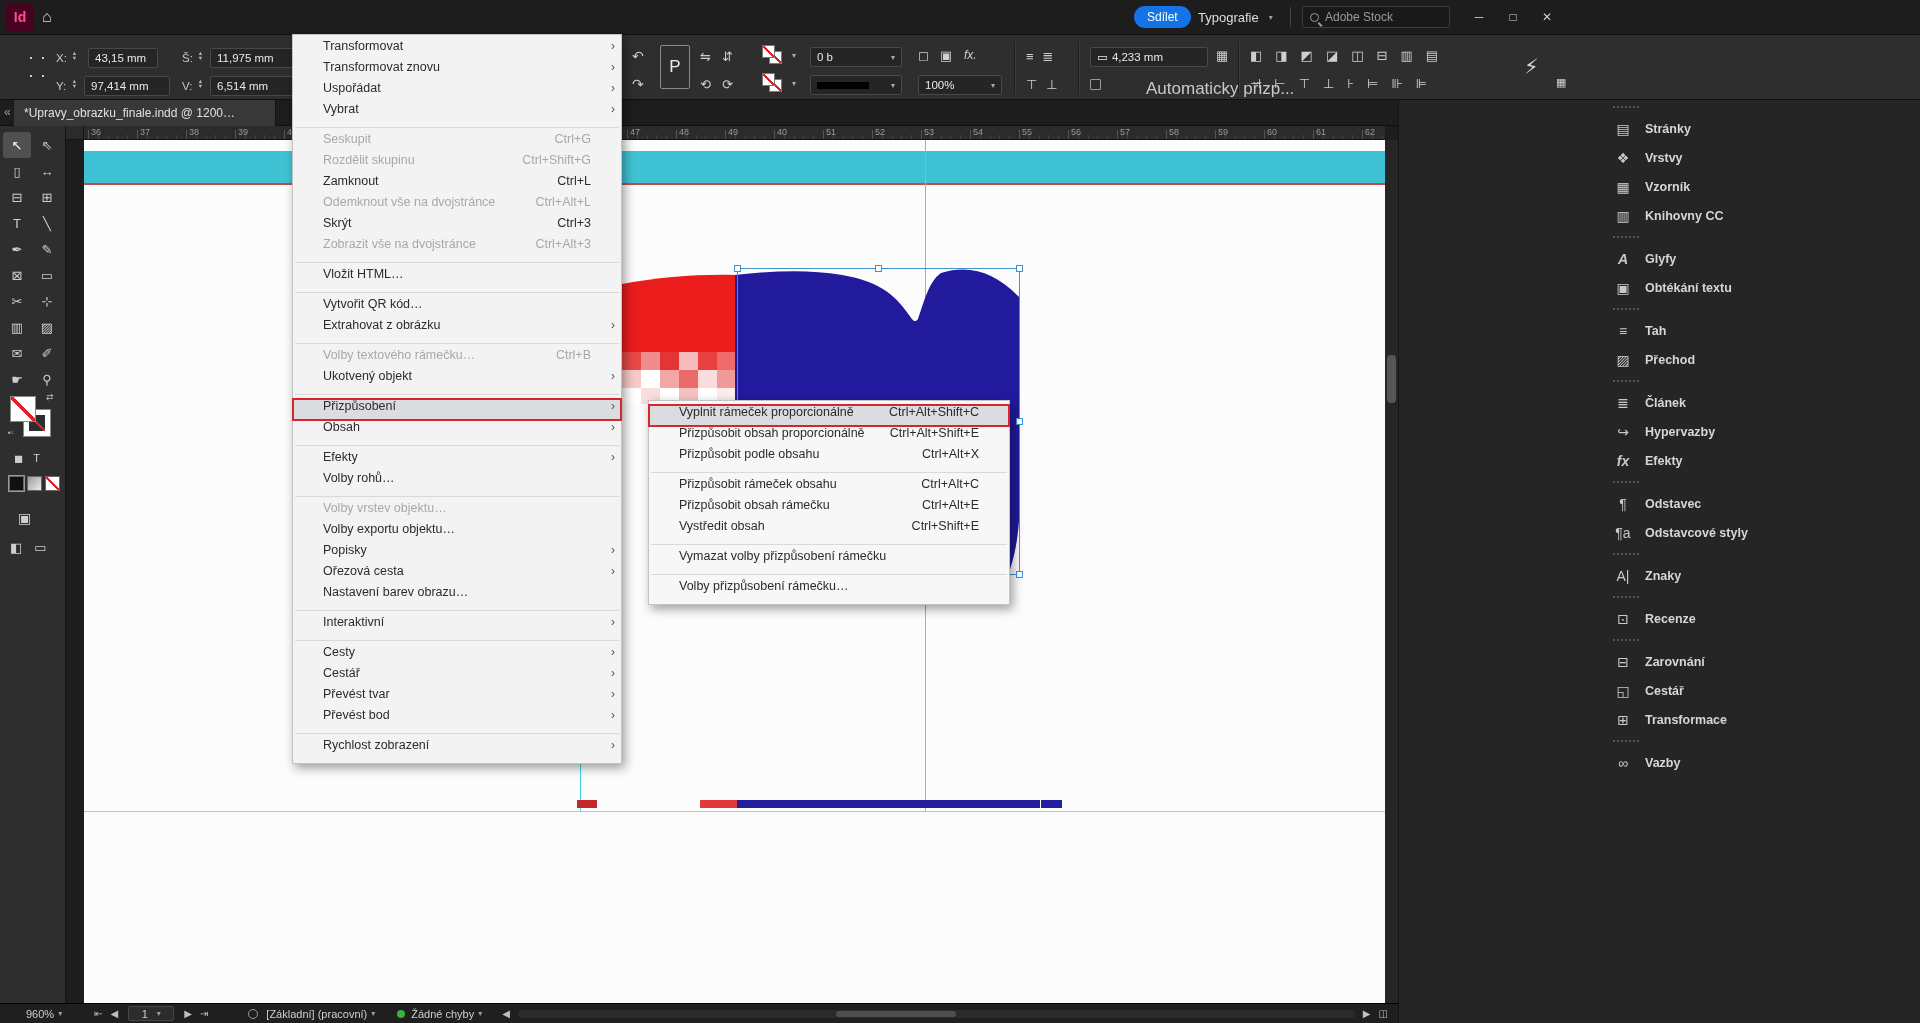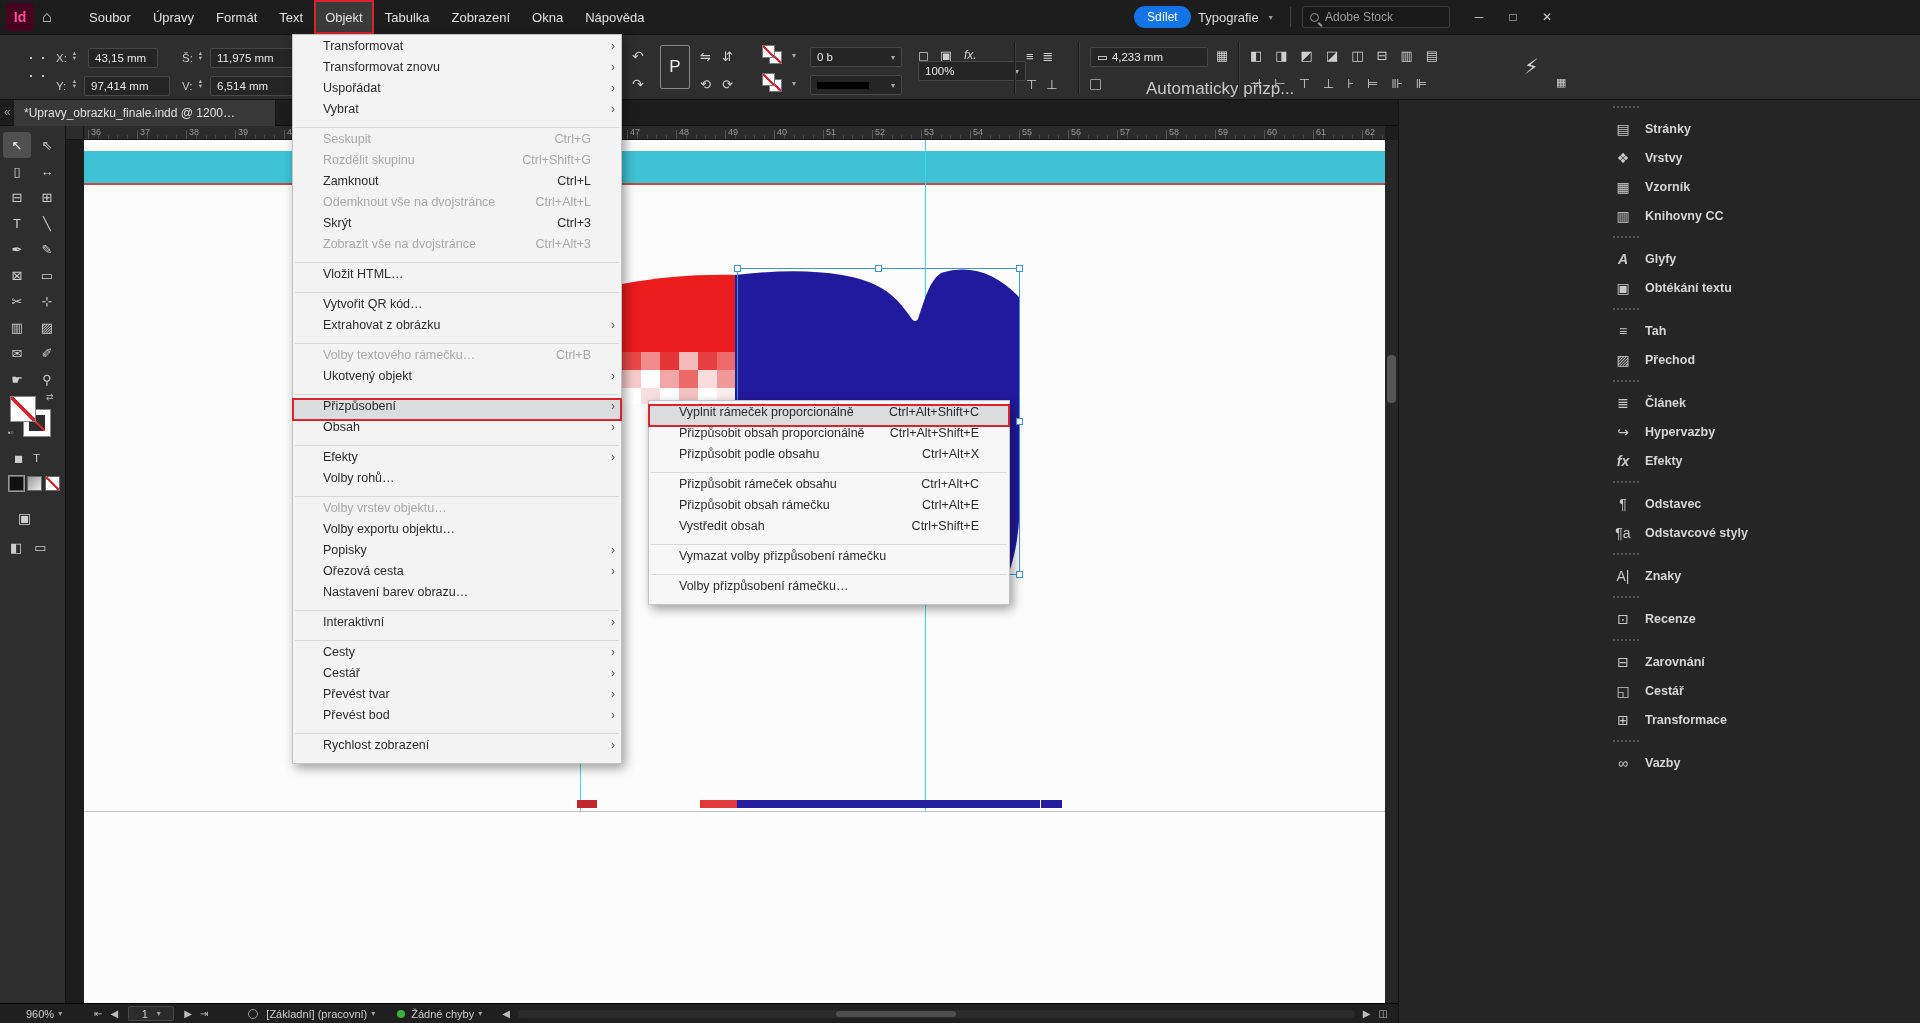--- a/index.html
+++ b/index.html
@@ -132,32 +132,20 @@
   .mrow.annotated{outline:2px solid #d9232d;outline-offset:-1px}
 </style>
 </head>
 <body>
 
 <div id="app">
 
   <div class="menubar">
     <div class="id-logo">Id</div>
     <div class="home-ico">⌂</div>
-    <div class="mb-items">
-
-    <div class="mb-item">Soubor</div>
-        <div class="mb-item">Úpravy</div>
-        <div class="mb-item">Formát</div>
-        <div class="mb-item">Text</div>
-        <div class="mb-item open annotated">Objekt</div>
-        <div class="mb-item">Tabulka</div>
-        <div class="mb-item">Zobrazení</div>
-        <div class="mb-item">Okna</div>
-        <div class="mb-item">Nápověda</div>
-      </div>
     <div class="share-btn">Sdílet</div>
     <div class="workspace">
       <span>Typografie</span>
       <span class="sb-chev">▾</span>
     </div>
     <div class="tb-div"></div>
     <div class="stock">
       <span class="mag"></span>
       <input placeholder="Adobe Stock" style="">
     </div>
@@ -239,21 +227,21 @@
         <span class="chev">▾</span>
     </div>
     <div class="cp-field" style="left:810px;top:40px;width:92px">
       <span class="strokebar"></span>
         <span class="chev">▾</span>
     </div>
 
     <span class="cp-ico" style="left:918px;top:14px">◻</span>
     <span class="cp-ico" style="left:940px;top:14px">▣</span>
     <span class="cp-ico" style="left:964px;top:14px;font-style:italic;font-size:12px">fx.</span>
-    <div class="cp-field" style="left:918px;top:26px;width:108px">
+    <div class="cp-field" style="left:918px;top:40px;width:84px">
       <span>100%</span>
         <span class="chev">▾</span>
     </div>
 
     <div class="vdiv" style="left:1014px"></div>
 
     <div class="cp-iconrow" style="left:1026px;top:14px;gap:9px">
 
     <span class="cpi">≡</span>
         <span class="cpi">≣</span>

